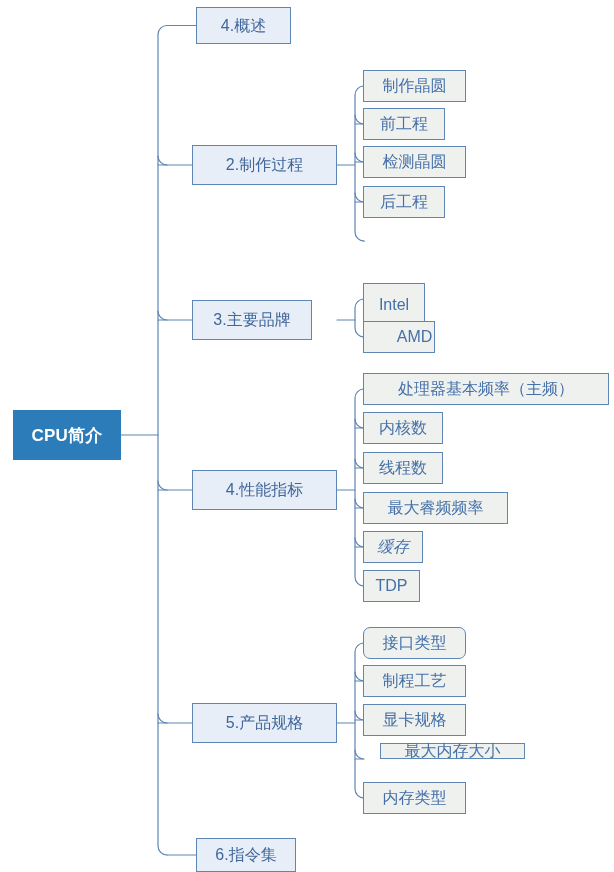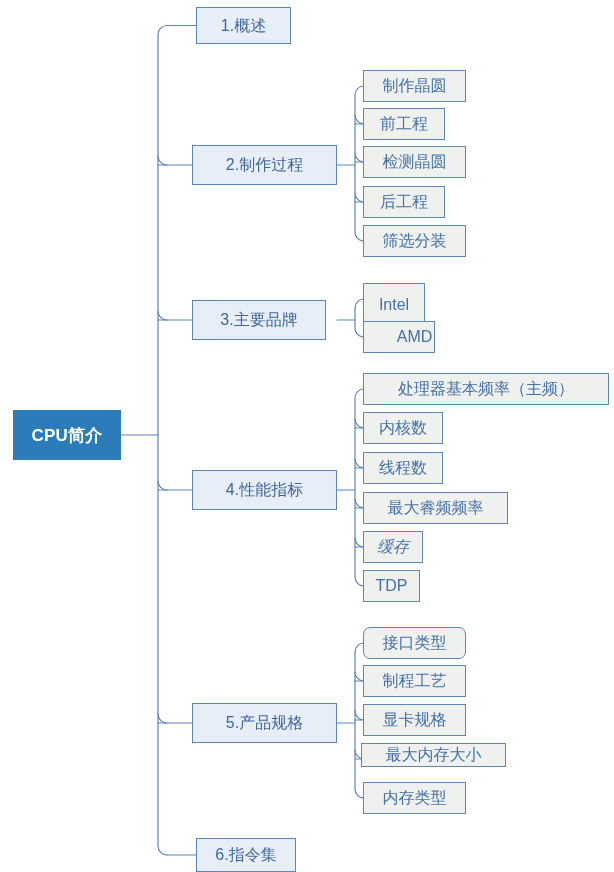--- a/index.html
+++ b/index.html
@@ -103,37 +103,36 @@
       <path d="M 355 681 L 363 681" fill="none" stroke="#5d86b4" stroke-width="1.2" stroke-linecap="round"></path>
       <path d="M 355 672 A 9 9 0 0 0 364 681" fill="none" stroke="#5d86b4" stroke-width="1.2" stroke-linecap="round"></path>
       <path d="M 355 720 L 363 720" fill="none" stroke="#5d86b4" stroke-width="1.2" stroke-linecap="round"></path>
       <path d="M 355 711 A 9 9 0 0 0 364 720" fill="none" stroke="#5d86b4" stroke-width="1.2" stroke-linecap="round"></path>
       <path d="M 355 759 L 363 759" fill="none" stroke="#5d86b4" stroke-width="1.2" stroke-linecap="round"></path>
       <path d="M 355 750 A 9 9 0 0 0 364 759" fill="none" stroke="#5d86b4" stroke-width="1.2" stroke-linecap="round"></path>
       <path d="M 364 798 L 363 798" fill="none" stroke="#5d86b4" stroke-width="1.2" stroke-linecap="round"></path>
       <path d="M 167 855 L 196 855" fill="none" stroke="#5d86b4" stroke-width="1.2" stroke-linecap="round"></path>
     </svg>
 <div class="node root" style="left: 13px; top: 410px; width: 108px; height: 50px;">CPU简介</div>
-    <div class="node lvl2" style="left: 196px; top: 7px; width: 95px; height: 37px;">1.概述</div>
+    <div class="node lvl2" style="left: 196px; top: 7px; width: 95px; height: 37px;">4.概述</div>
     <div class="node lvl2" style="left: 192px; top: 145px; width: 145px; height: 40px;">2.制作过程</div>
     <div class="node leaf" style="left: 363px; top: 70px; width: 103px; height: 32px;">制作晶圆</div>
     <div class="node leaf" style="left: 363px; top: 108px; width: 82px; height: 32px;">前工程</div>
     <div class="node leaf" style="left: 363px; top: 146px; width: 103px; height: 32px;">检测晶圆</div>
     <div class="node leaf" style="left: 363px; top: 186px; width: 82px; height: 32px;">后工程</div>
-    <div class="node leaf" style="left: 363px; top: 225px; width: 103px; height: 32px;">筛选分装</div>
-    <div class="node lvl2" style="left: 192px; top: 300px; width: 134px; height: 40px;">3.主要品牌</div>
+    <div class="node lvl2" style="left: 192px; top: 300px; width: 120px; height: 40px;">3.主要品牌</div>
     <div class="node leaf" style="left: 363px; top: 283px; width: 62px; height: 43px;">Intel</div>
     <div class="node leaf" style="left: 363px; top: 321px; width: 72px; height: 32px; padding-left: 31px;">AMD</div>
     <div class="node lvl2" style="left: 192px; top: 470px; width: 145px; height: 40px;">4.性能指标</div>
     <div class="node leaf" style="left: 363px; top: 373px; width: 246px; height: 32px;">处理器基本频率（主频）</div>
     <div class="node leaf" style="left: 363px; top: 452px; width: 80px; height: 32px;">线程数</div>
     <div class="node leaf" style="left: 363px; top: 412px; width: 80px; height: 32px;">内核数</div>
     <div class="node leaf" style="left: 363px; top: 492px; width: 145px; height: 32px;">最大睿频频率</div>
     <div class="node leaf" style="left: 363px; top: 531px; width: 60px; height: 32px; font-style: italic;">缓存</div>
     <div class="node leaf" style="left: 363px; top: 570px; width: 57px; height: 32px;">TDP</div>
     <div class="node lvl2" style="left: 192px; top: 703px; width: 145px; height: 40px;">5.产品规格</div>
     <div class="node leaf" style="left: 363px; top: 627px; width: 103px; height: 32px; border-radius: 7px;">接口类型</div>
     <div class="node leaf" style="left: 363px; top: 665px; width: 103px; height: 32px;">制程工艺</div>
     <div class="node leaf" style="left: 363px; top: 704px; width: 103px; height: 32px;">显卡规格</div>
-    <div class="node leaf" style="left: 361px; top: 743px; width: 145px; height: 24px;">最大内存大小</div>
+    <div class="node leaf" style="left: 380px; top: 743px; width: 145px; height: 16px;">最大内存大小</div>
     <div class="node leaf" style="left: 363px; top: 782px; width: 103px; height: 32px;">内存类型</div>
     <div class="node lvl2" style="left: 196px; top: 838px; width: 100px; height: 34px;">6.指令集</div>
   </div>
 
 </body></html>

